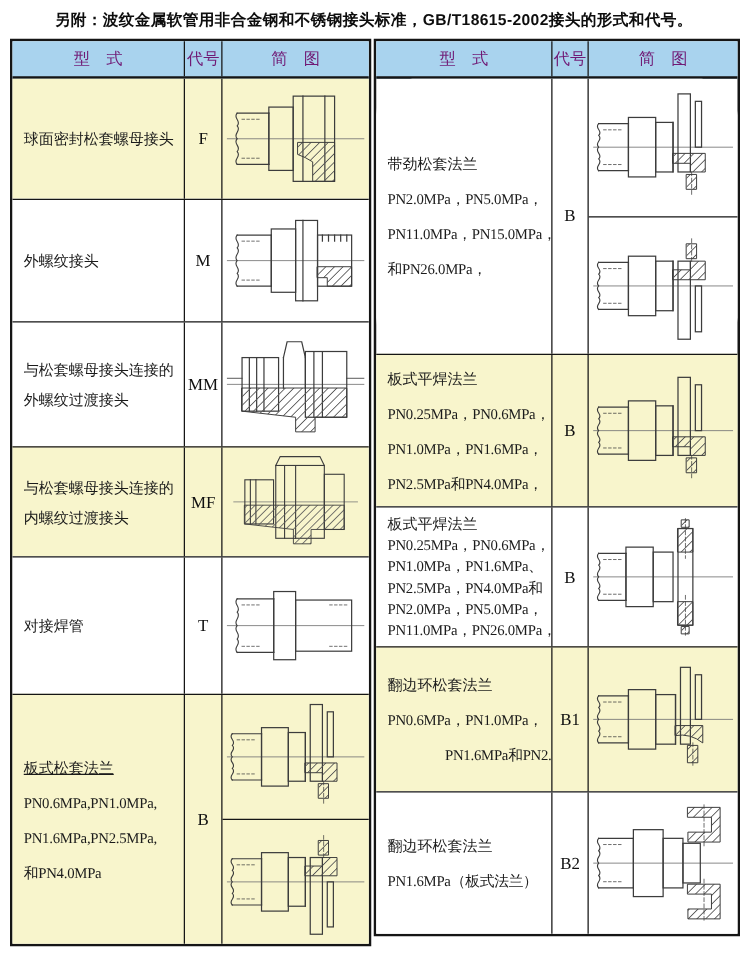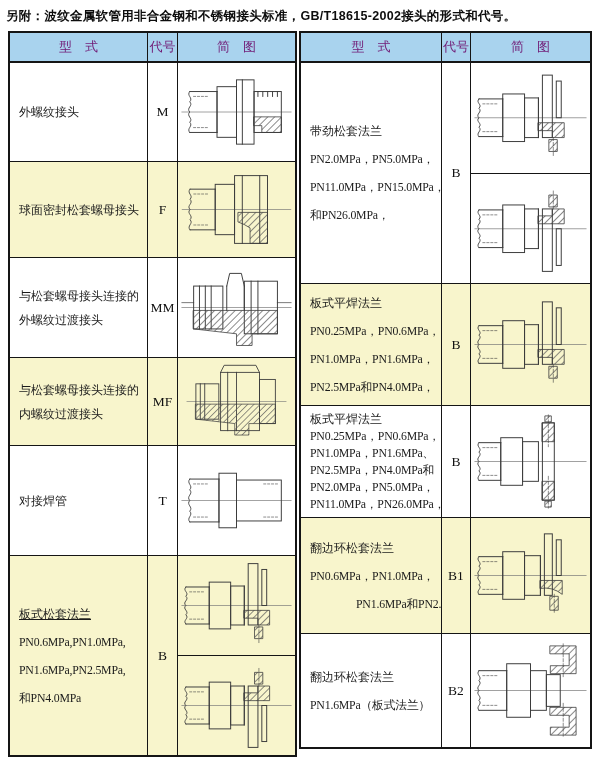--- a/index.html
+++ b/index.html
@@ -1,19 +1,19 @@
 <!DOCTYPE html>
 <html style="--hdr: #a9d3ee; --alt: #f8f5cc; --bd: #151515;"><head>
 <meta charset="utf-8">
 <style>
   :root{ --bd:#151515; --hdr:#a9d3ee; --alt:#f8f5cc; }
   *{ box-sizing:border-box; margin:0; padding:0; }
   body{ background:#fdfdfd; font-family:"Liberation Sans", sans-serif; }
   .page{ width:600px; height:768px; background:#fff; overflow:hidden; position:relative; }
-  .title{ padding:8px 8px 6px 6px; font-size:12.5px; font-weight:bold; color:#0d0d0d; letter-spacing:.3px; white-space:nowrap; }
+  .title{ padding:8px 8px 6px 6px; font-size:12.5px; font-weight:bold; color:#0d0d0d; letter-spacing:.3px; white-space:nowrap;text-align:center; }
   .tables{ display:flex; margin:0 8px; gap:2px; align-items:flex-start; }
   .half{ border:2px solid var(--bd); background:#fff; }
   .half.left{ width:289px; }
   .half.right{ width:293px; }
   .thead{ display:flex; height:30px; background:var(--hdr); border-bottom:2px solid var(--bd); }
   .thead .hc{ display:flex; align-items:center; justify-content:center; font-size:13px; color:#701a75; font-weight:normal; }
   .trow{ display:flex; background:#fff; }
   .trow + .trow, .thead + .trow{ border-top:1px solid var(--bd); }
   .thead + .trow{ border-top:none; }
   .trow.yellow{ background:var(--alt); }
@@ -45,20 +45,48 @@
 
 <div class="page">
   <div class="title">另附：波纹金属软管用非合金钢和不锈钢接头标准，GB/T18615-2002接头的形式和代号。</div>
   <div class="tables">
     <div class="half left">
         <div class="thead">
           <div class="hc" style="width: 138px; border-right: 1px solid var(--bd);">型　式</div>
           <div class="hc" style="width: 30px; border-right: 1px solid var(--bd);">代号</div>
           <div class="hc" style="flex: 1 1 0%;">简　图</div>
         </div>
+        <div class="trow yellow" style="height: 96px;">
+          <div class="c-type">
+            <div class="line zh">球面密封松套螺母接头</div>
+          </div>
+          <div class="c-code">
+            <span>F</span>
+          </div>
+          <div class="c-diag">
+            <div class="sub">
+              <svg viewBox="0 0 116 94" preserveAspectRatio="xMidYMid meet">
+                <g stroke="#3c3c3c" stroke-width="1" fill="none" stroke-linecap="square">
+                  <line x1="2" y1="47" x2="114" y2="47" stroke="#777" stroke-width="0.7"></line>
+                  <path d="M10,26 c-4,4.2 4,6.3 0,10.5 c4,4.2 -4,6.3 0,10.5 c-4,4.2 4,6.3 0,10.5 c4,4.2 -4,6.3 0,10.5" stroke-width="0.9"></path>
+                  <line x1="10" y1="26" x2="36" y2="26"></line>
+                  <line x1="10" y1="68" x2="36" y2="68"></line>
+                  <line x1="36" y1="26" x2="36" y2="68"></line>
+                  <line x1="14" y1="31" x2="28" y2="31" stroke-dasharray="2,2" stroke-width="0.6"></line>
+                  <line x1="14" y1="63" x2="28" y2="63" stroke-dasharray="2,2" stroke-width="0.6"></line>
+                  <rect x="36" y="21" width="20" height="52"></rect>
+                  <rect x="56" y="12" width="34" height="70"></rect>
+                  <line x1="64" y1="12" x2="64" y2="82"></line>
+                  <line x1="82" y1="12" x2="82" y2="82"></line>
+                  <path d="M60,50 L90,50 L90,82 L72,82 L72,66 Q66,62 60,60 Z" fill="url(#hp)" stroke="#3c3c3c" stroke-width="0.8"></path>
+                </g>
+              </svg>
+            </div>
+          </div>
+        </div>
         <div class="trow" style="height: 98px;">
           <div class="c-type">
             <div class="line zh">外螺纹接头</div>
           </div>
           <div class="c-code">
             <span>M</span>
           </div>
           <div class="c-diag">
             <div class="sub">
               <svg viewBox="0 0 116 94" preserveAspectRatio="xMidYMid meet">
@@ -78,48 +106,20 @@
                   <line x1="85" y1="26" x2="85" y2="31"></line>
                   <line x1="90" y1="26" x2="90" y2="31"></line>
                   <line x1="95" y1="26" x2="95" y2="31"></line>
                   <line x1="100" y1="26" x2="100" y2="31"></line>
                   <path d="M76,52 L104,52 L104,68 L84,68 L84,61 L76,61 Z" fill="url(#hp)" stroke="#3c3c3c" stroke-width="0.8"></path>
                 </g>
               </svg>
             </div>
           </div>
         </div>
-        <div class="trow yellow" style="height: 96px;">
-          <div class="c-type">
-            <div class="line zh">球面密封松套螺母接头</div>
-          </div>
-          <div class="c-code">
-            <span>F</span>
-          </div>
-          <div class="c-diag">
-            <div class="sub">
-              <svg viewBox="0 0 116 94" preserveAspectRatio="xMidYMid meet">
-                <g stroke="#3c3c3c" stroke-width="1" fill="none" stroke-linecap="square">
-                  <line x1="2" y1="47" x2="114" y2="47" stroke="#777" stroke-width="0.7"></line>
-                  <path d="M10,26 c-4,4.2 4,6.3 0,10.5 c4,4.2 -4,6.3 0,10.5 c-4,4.2 4,6.3 0,10.5 c4,4.2 -4,6.3 0,10.5" stroke-width="0.9"></path>
-                  <line x1="10" y1="26" x2="36" y2="26"></line>
-                  <line x1="10" y1="68" x2="36" y2="68"></line>
-                  <line x1="36" y1="26" x2="36" y2="68"></line>
-                  <line x1="14" y1="31" x2="28" y2="31" stroke-dasharray="2,2" stroke-width="0.6"></line>
-                  <line x1="14" y1="63" x2="28" y2="63" stroke-dasharray="2,2" stroke-width="0.6"></line>
-                  <rect x="36" y="21" width="20" height="52"></rect>
-                  <rect x="56" y="12" width="34" height="70"></rect>
-                  <line x1="64" y1="12" x2="64" y2="82"></line>
-                  <line x1="82" y1="12" x2="82" y2="82"></line>
-                  <path d="M60,50 L90,50 L90,82 L72,82 L72,66 Q66,62 60,60 Z" fill="url(#hp)" stroke="#3c3c3c" stroke-width="0.8"></path>
-                </g>
-              </svg>
-            </div>
-          </div>
-        </div>
         <div class="trow" style="height: 100px;">
           <div class="c-type">
             <div class="line zh">与松套螺母接头连接的外螺纹过渡接头</div>
           </div>
           <div class="c-code">
             <span>MM</span>
           </div>
           <div class="c-diag">
             <div class="sub">
               <svg viewBox="0 0 116 94" preserveAspectRatio="xMidYMid meet">

